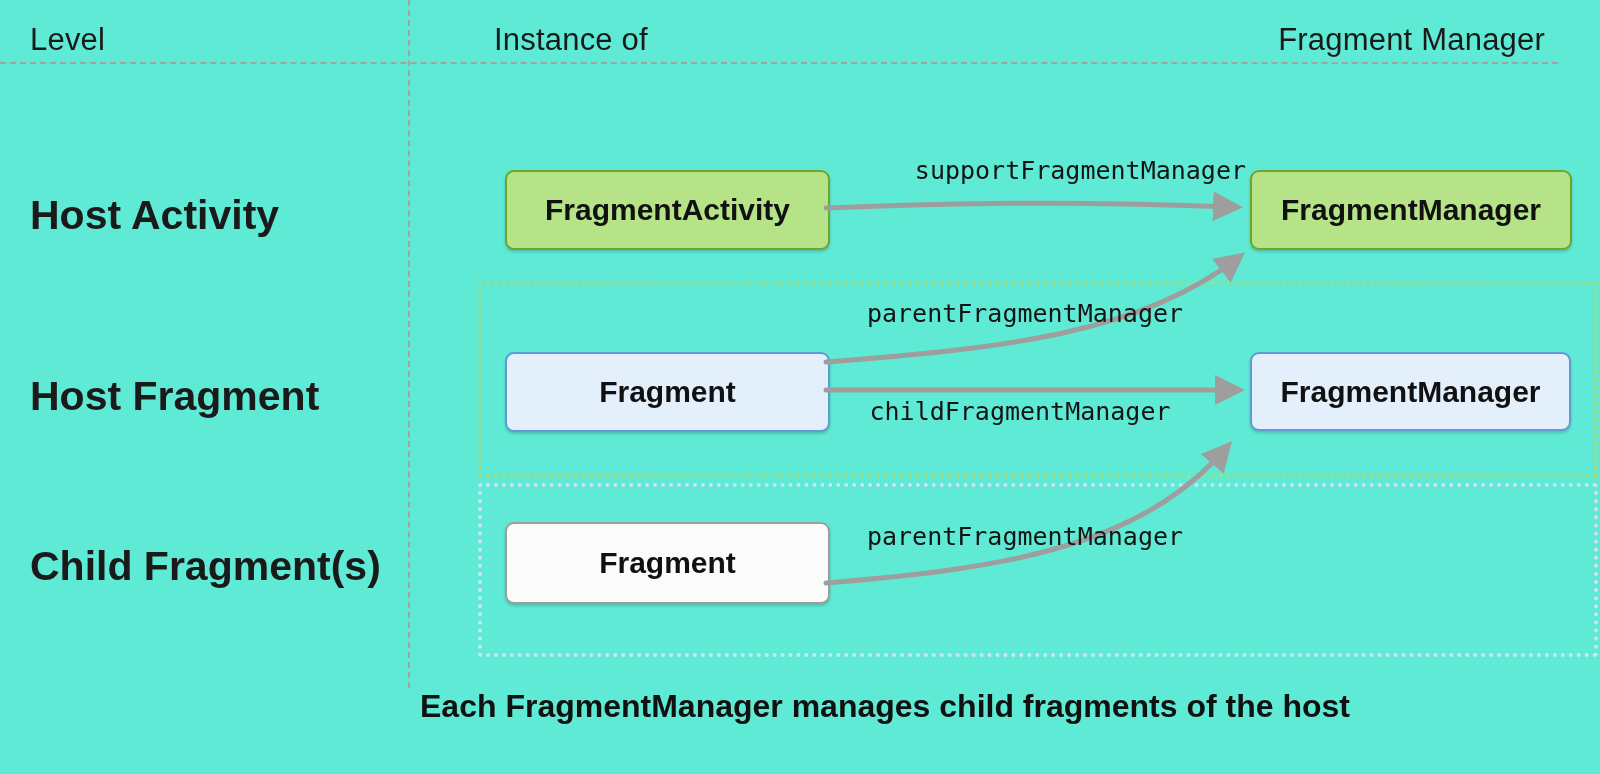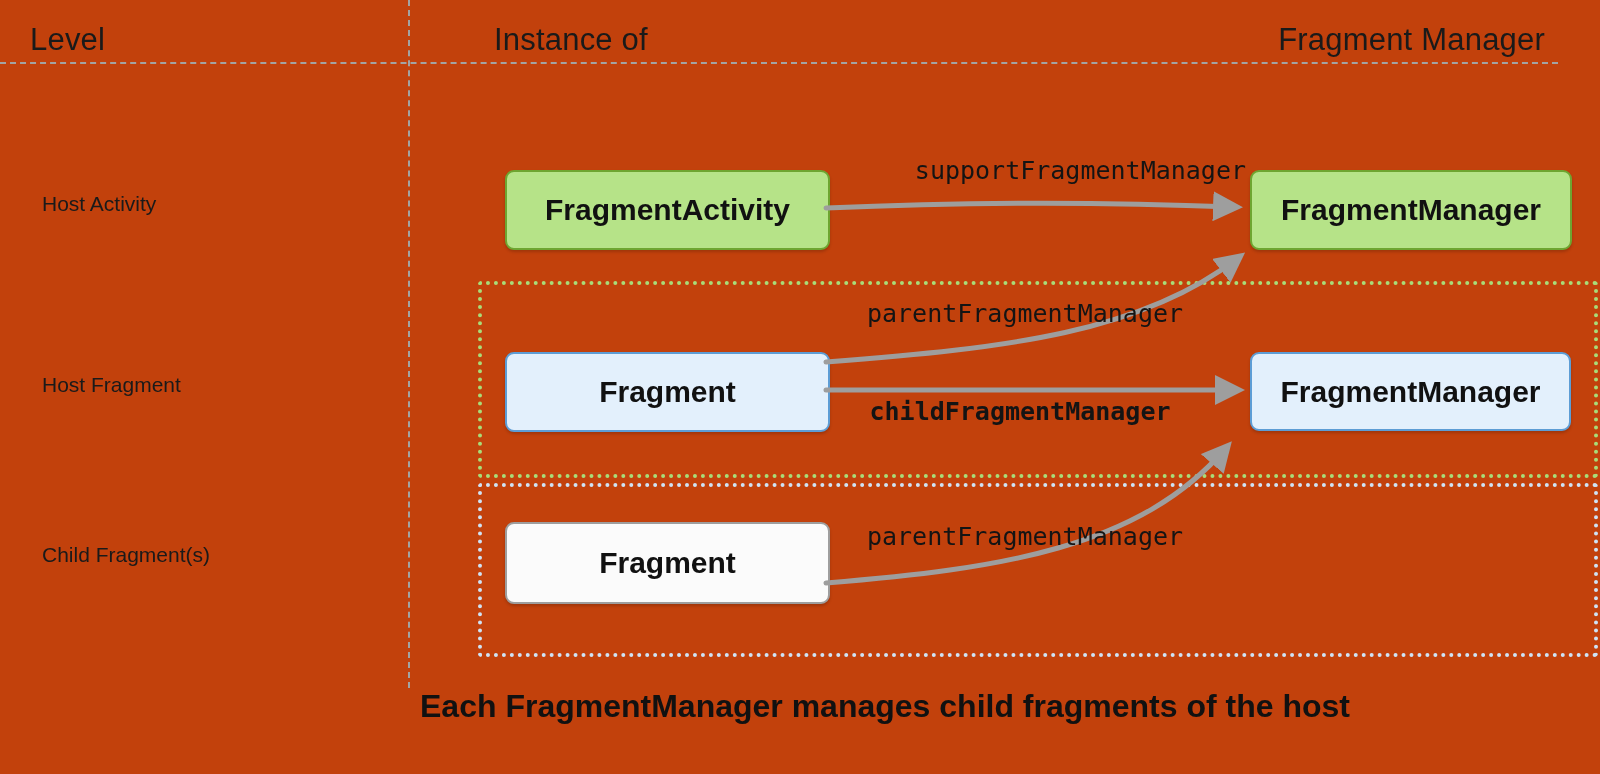--- a/index.html
+++ b/index.html
@@ -1,33 +1,33 @@
 <!DOCTYPE html>
 <html><head>
 <meta charset="utf-8">
 <style>
   html,body { margin:0; padding:0; background:#fff; }
   .canvas {
     position:relative;
     width:1600px; height:774px;
-    background:#c2410c;
+    background:#5eead4;
     font-family:"Liberation Sans", sans-serif;
     color:#1a1a1a;
     overflow:hidden;
   }
   
   .h-rule { position:absolute; left:0; top:62px; width:1558px; height:0; border-top:2px dashed #a3a3a3; }
   .v-rule { position:absolute; left:408px; top:0; width:0; height:688px; border-left:2px dashed #a3a3a3; }
 
   .col-header { position:absolute; top:22px; font-size:31px; font-weight:500; letter-spacing:0.2px; white-space:nowrap; }
   .col-header.level { left:30px; }
   .col-header.instance { left:494px; }
   .col-header.manager { left:1150px; width:395px; text-align:right; }
 
-  .row-label { position:absolute; left:42px; font-size:21px; font-weight:400; white-space:nowrap; }
+  .row-label { position:absolute; left:30px; font-size:41px; font-weight:700; white-space:nowrap; }
   .row-label.r1 { top:192px; }
   .row-label.r2 { top:373px; }
   .row-label.r3 { top:543px; }
 
   
   .dotted-box { position:absolute; border:4px dotted #ccc; border-radius:4px; background:transparent; }
   .host-frag-container { left:478px; top:281px; width:1112px; height:189px; }
   .child-frag-container { left:478px; top:483px; width:1112px; height:166px; }
 
   
@@ -50,21 +50,21 @@
 
   
   .rel-label {
     position:absolute;
     font-family:"DejaVu Sans Mono","Liberation Mono",monospace;
     font-size:25px; font-weight:500; color:#141414;
     text-align:center; white-space:nowrap;
   }
   .l-support      { left:846px; width:400px; top:156px;text-align:right; }
   .l-parent-host  { left:825px; width:400px; top:299px; }
-  .l-child        { left:820px; width:400px; top:397px;font-weight:bold; }
+  .l-child        { left:820px; width:400px; top:397px; }
   .l-parent-child { left:825px; width:400px; top:522px; }
 
   .caption {
     position:absolute; left:420px; top:688px; width:1180px;
     font-size:32px; font-weight:bold; color:#111;
     white-space:nowrap;
   }
 </style>
 </head>
 <body>

